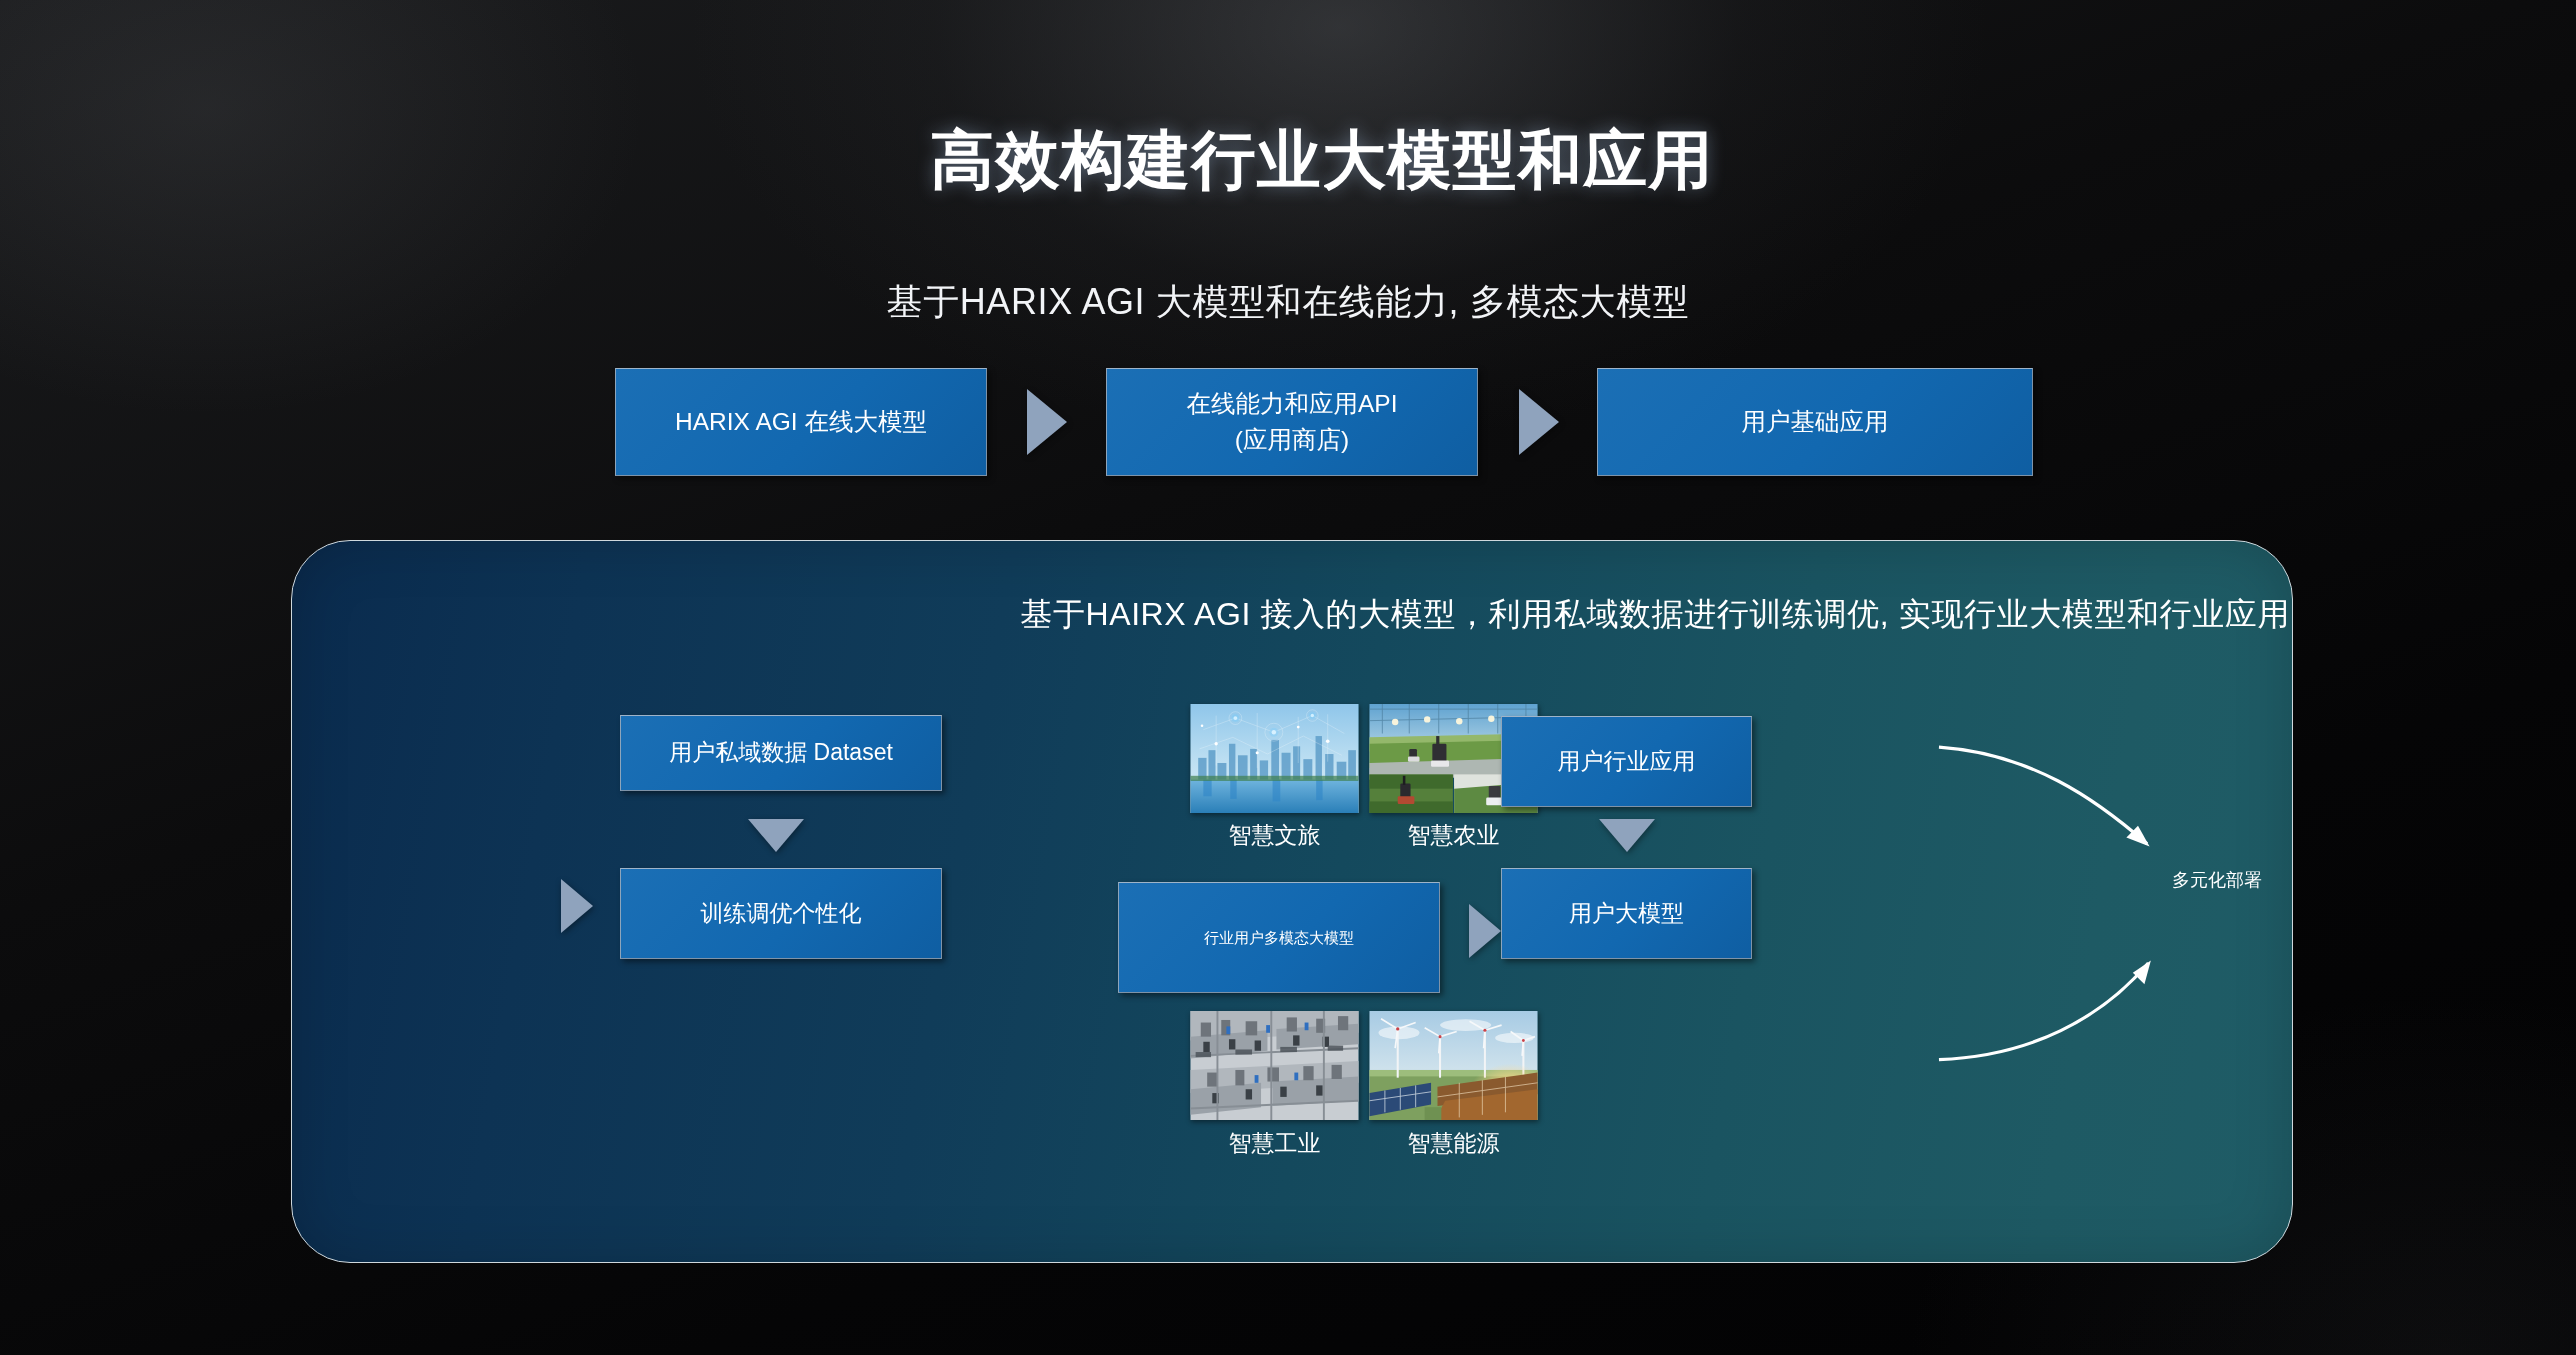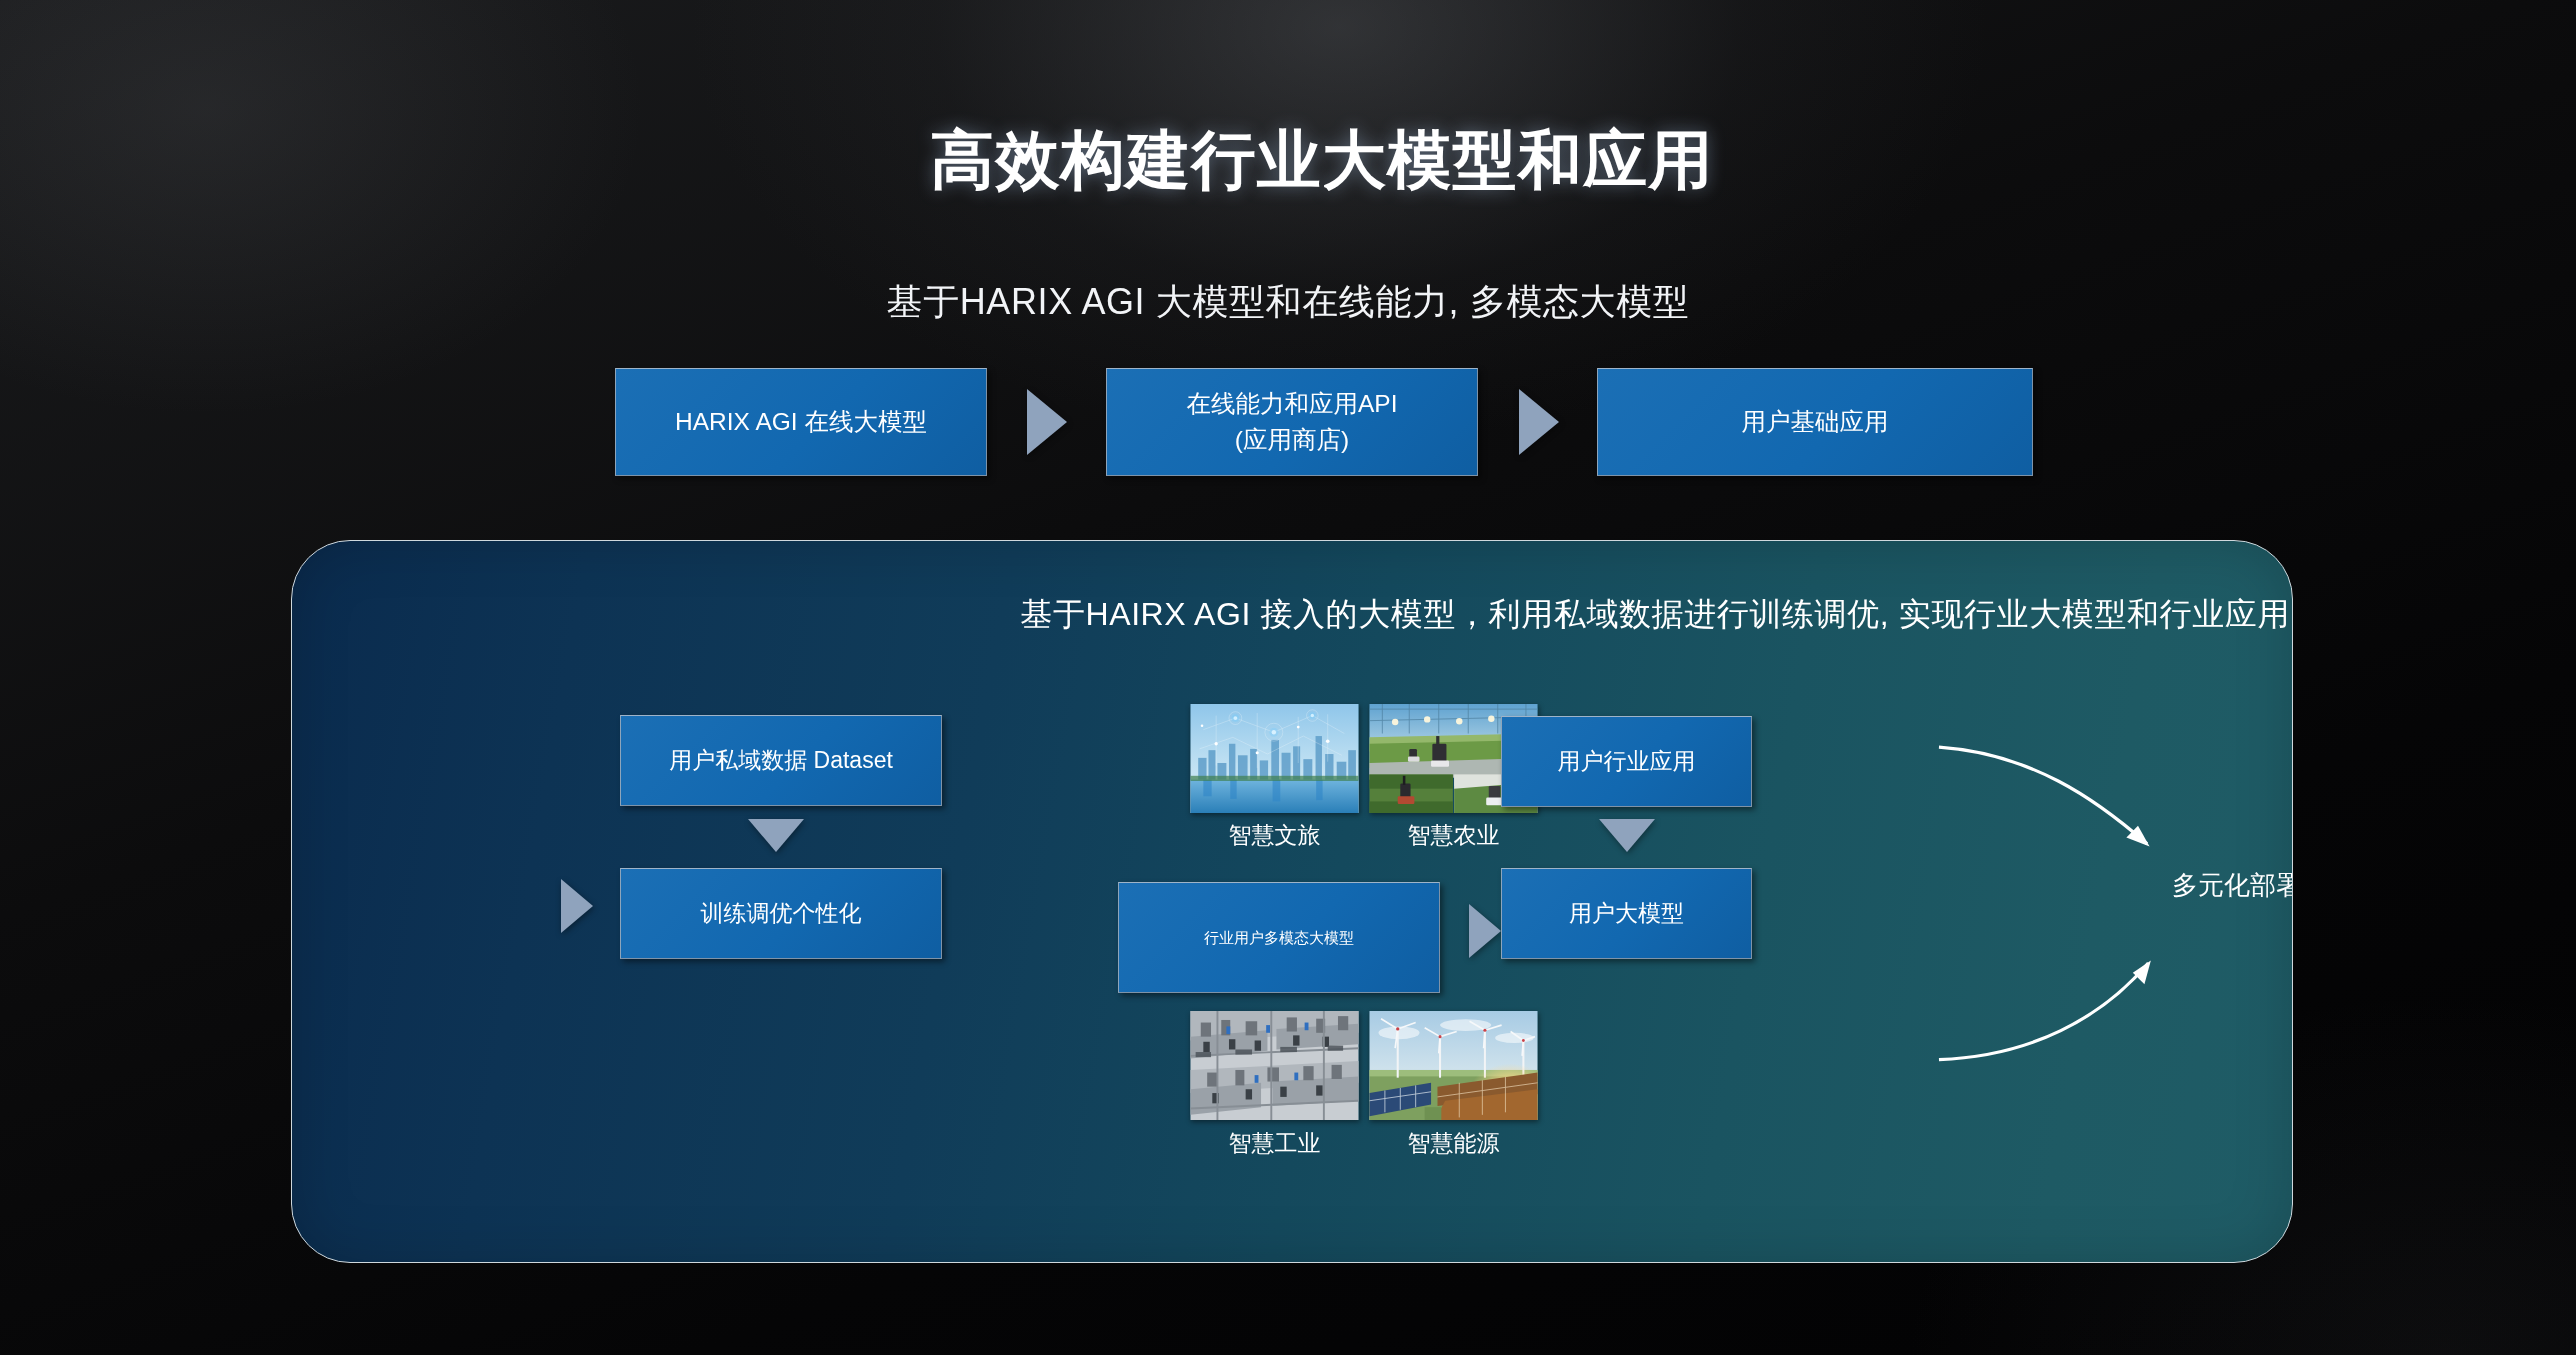--- a/index.html
+++ b/index.html
@@ -81,21 +81,21 @@
   }
   .thumb svg{display:block;width:169px;height:109px;}
   .cap{
     position:absolute;width:169px;text-align:center;
     font-size:23px;color:#ffffff;
   }
 
   
   #arrows{position:absolute;left:0;top:0;width:1998px;height:719px;pointer-events:none;}
   .dep-label{
-    position:absolute;font-size:26px;color:#ffffff;white-space:nowrap;
+    position:absolute;font-size:18px;color:#ffffff;white-space:nowrap;
   }
 </style>
 </head>
 <body>
 
 <div id="slide">
 
   <div class="title">高效构建行业大模型和应用</div>
   <div class="subtitle">基于HARIX AGI 大模型和在线能力, 多模态大模型</div>
 
@@ -127,21 +127,21 @@
       <polygon points="2884,474 2848,460 2866,442" fill="#ffffff"></polygon>
       <path d="M 2557,805 C 2700,800 2810,740 2882,655" fill="none" stroke="#ffffff" stroke-width="5"></path>
       <polygon points="2886,651 2876,688 2858,670" fill="#ffffff"></polygon>
     </svg>
 
     <div class="dep-label" style="left:1880px;top:327px;">多元化部署</div>
 
 
     <div class="tri-right" style="left:269px;top:338px;border-top-width:27px;border-bottom-width:27px;border-left-width:32px;"></div>
 
-    <div class="bbox" style="left:328px;top:174px;width:322px;height:91px;font-size:23px;">
+    <div class="bbox" style="left:328px;top:174px;width:322px;height:76px;font-size:23px;">
       <span>用户私域数据 Dataset</span>
     </div>
 
     <div class="tri-down" style="left:456px;top:278px;border-left-width:28px;border-right-width:28px;border-top-width:33px;"></div>
 
     <div class="bbox" style="left:328px;top:327px;width:322px;height:91px;font-size:23px;">
       <span>训练调优个性化</span>
     </div>
 
     <div class="thumb" style="left:898px;top:163px;">

